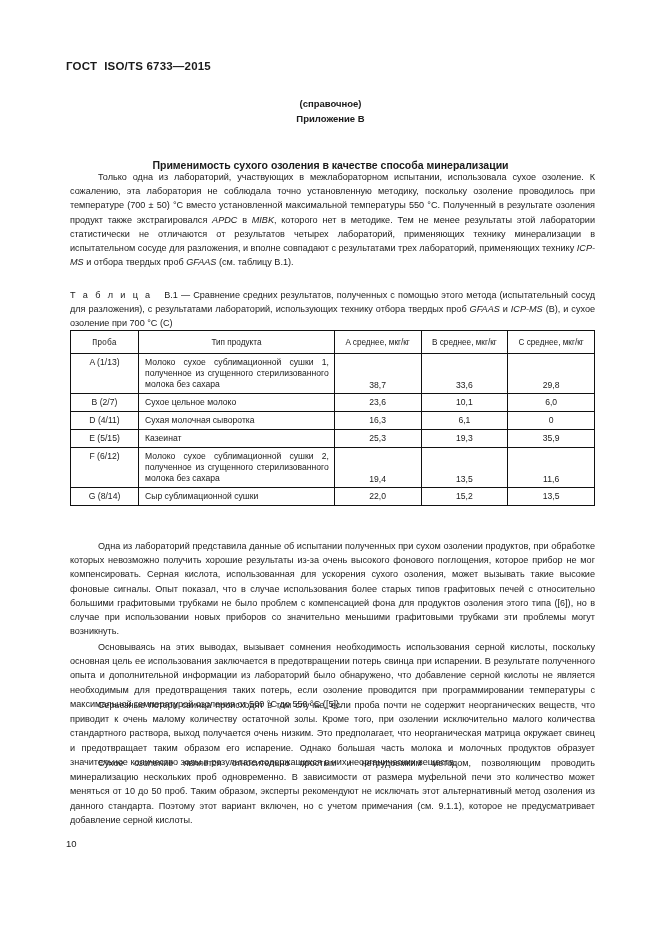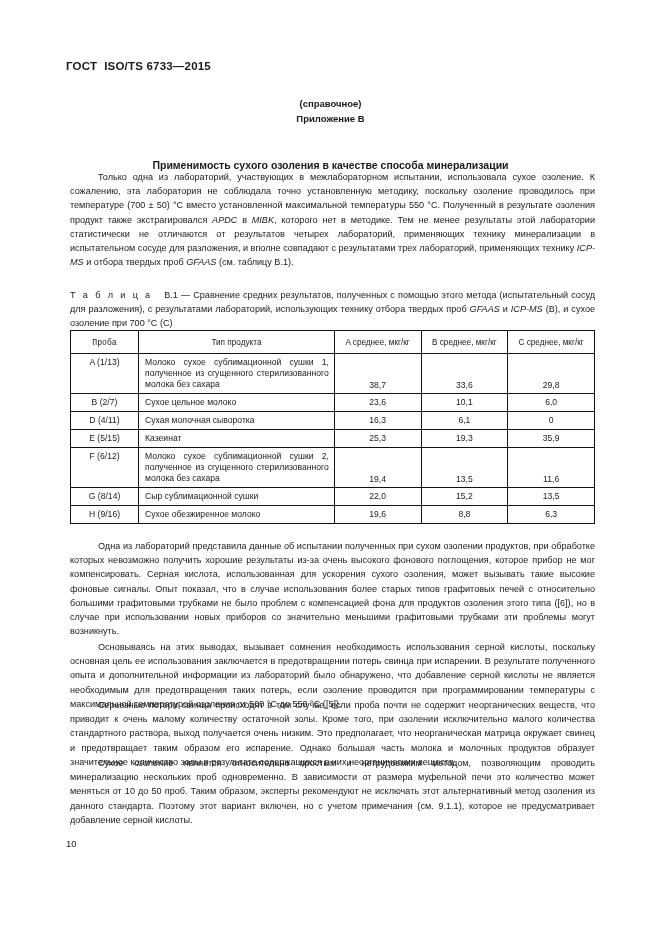--- a/index.html
+++ b/index.html
@@ -209,27 +209,20 @@
           <td class="c-val">13,5</td>
           <td class="c-val">11,6</td>
         </tr>
         <tr>
           <td class="c-sample">G (8/14)</td>
           <td class="c-type">Сыр сублимационной сушки</td>
           <td class="c-val">22,0</td>
           <td class="c-val">15,2</td>
           <td class="c-val">13,5</td>
         </tr>
-        <tr>
-          <td class="c-sample">H (9/16)</td>
-          <td class="c-type">Сухое обезжиренное молоко</td>
-          <td class="c-val">19,6</td>
-          <td class="c-val">8,8</td>
-          <td class="c-val">6,3</td>
-        </tr>
       </tbody>
   </table>
 
   <div class="body-text para-2">
     <p>Одна из лабораторий представила данные об испытании полученных при сухом озолении продуктов, при обработке которых невозможно получить хорошие результаты из-за очень высокого фонового поглощения, которое прибор не мог компенсировать. Серная кислота, использованная для ускорения сухого озоления, может вызывать такие высокие фоновые сигналы. Опыт показал, что в случае использования более старых типов графитовых печей с относительно большими графитовыми трубками не было проблем с компенсацией фона для продуктов озоления этого типа ([6]), но в случае при использовании новых приборов со значительно меньшими графитовыми трубками эти проблемы могут возникнуть.</p>
   </div>
 
   <div class="body-text para-3">
     <p>Основываясь на этих выводах, вызывает сомнения необходимость использования серной кислоты, поскольку основная цель ее использования заключается в предотвращении потерь свинца при испарении. В результате полученного опыта и дополнительной информации из лабораторий было обнаружено, что добавление серной кислоты не является необходимым для предотвращения таких потерь, если озоление проводится при программировании температуры с максимальной температурой озоления от 500 °С до 550 °С ([5]).</p>
   </div>

